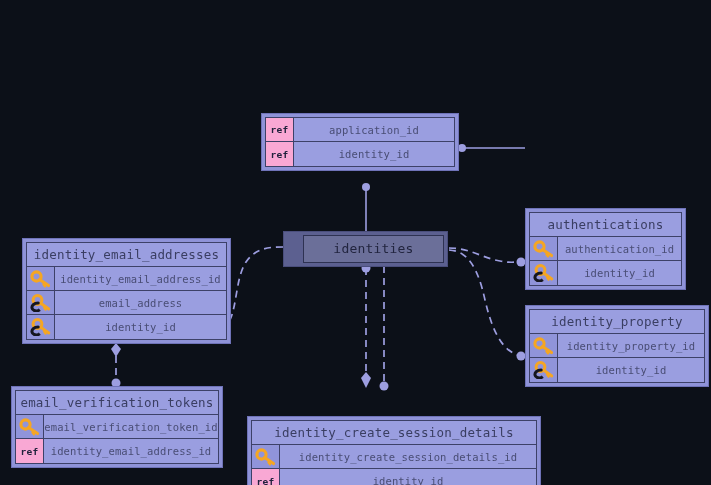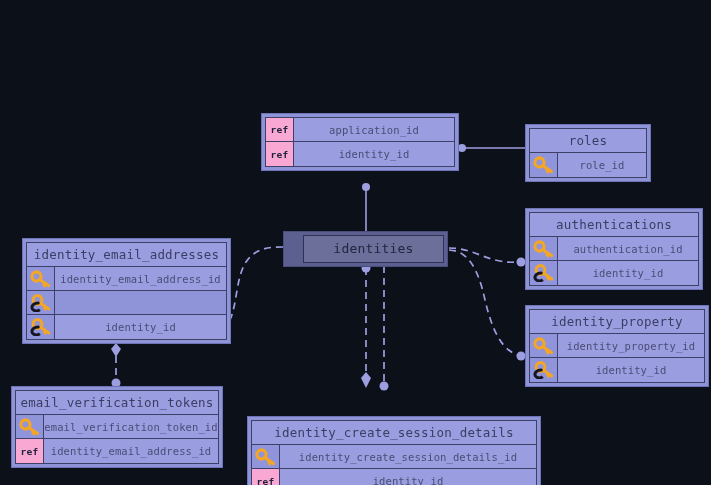--- a/index.html
+++ b/index.html
@@ -174,38 +174,22 @@
         <div class="cell-name">application_id</div>
       </div>
 
       <div class="row">
         <div class="cell-ref">ref</div>
         <div class="cell-name">identity_id</div>
       </div>
     </div>
   </div>
 
-  <div class="node" style="left:525px; top:124px; width:126px;">
-    <div class="node-inner">
-      <div class="node-title">roles</div>
-
-      <div class="row">
-        <div class="cell-key">
-          <svg class="key-icon" width="22" height="18" viewBox="0 0 22 18" aria-hidden="true">
-            <circle cx="6.5" cy="6.5" r="4.6" fill="none" stroke="#f5a623" stroke-width="3.1"></circle>
-            <path d="M9.6 9.4 L18.5 15.6" stroke="#f5a623" stroke-width="3.1" stroke-linecap="round"></path>
-            <path d="M13.5 14.2 L15.0 16.3" stroke="#f5a623" stroke-width="2.4" stroke-linecap="round"></path>
-          </svg>
-        </div>
-        <div class="cell-name">role_id</div>
-      </div>
-    </div>
-  </div>
-
-  <div class="node" style="left:525px; top:208px; width:178px;">
+
+  <div class="node" style="left:525px; top:208px; width:161px;">
     <div class="node-inner">
       <div class="node-title">authentications</div>
 
       <div class="row">
         <div class="cell-key">
           <svg class="key-icon" width="22" height="18" viewBox="0 0 22 18" aria-hidden="true">
             <circle cx="6.5" cy="6.5" r="4.6" fill="none" stroke="#f5a623" stroke-width="3.1"></circle>
             <path d="M9.6 9.4 L18.5 15.6" stroke="#f5a623" stroke-width="3.1" stroke-linecap="round"></path>
             <path d="M13.5 14.2 L15.0 16.3" stroke="#f5a623" stroke-width="2.4" stroke-linecap="round"></path>
           </svg>
@@ -276,20 +260,21 @@
       <div class="row">
         <div class="cell-key">
           <svg class="key-icon" width="22" height="18" viewBox="0 0 22 18" aria-hidden="true">
             <circle cx="7.5" cy="6.0" r="4.4" fill="none" stroke="#f5a623" stroke-width="3.0"></circle>
             <path d="M10.4 9.0 L18.8 15.0" stroke="#f5a623" stroke-width="3.0" stroke-linecap="round"></path>
             <path d="M14.2 13.5 L15.6 15.5" stroke="#f5a623" stroke-width="2.3" stroke-linecap="round"></path>
             <path d="M8.2 9.0 C3.8 9.0, 1.6 11.4, 2.0 14.0 C2.4 16.3, 5.0 17.4, 8.0 16.8" fill="none" stroke="#15161f" stroke-width="3.0" stroke-linecap="round"></path>
             <path d="M8.6 14.3 L10.8 16.9 L7.6 18.0 Z" fill="#15161f"></path>
           </svg>
         </div>
+        <div class="cell-name">email_address</div>
       </div>
 
       <div class="row">
         <div class="cell-key">
           <svg class="key-icon" width="22" height="18" viewBox="0 0 22 18" aria-hidden="true">
             <circle cx="7.5" cy="6.0" r="4.4" fill="none" stroke="#f5a623" stroke-width="3.0"></circle>
             <path d="M10.4 9.0 L18.8 15.0" stroke="#f5a623" stroke-width="3.0" stroke-linecap="round"></path>
             <path d="M14.2 13.5 L15.6 15.5" stroke="#f5a623" stroke-width="2.3" stroke-linecap="round"></path>
             <path d="M8.2 9.0 C3.8 9.0, 1.6 11.4, 2.0 14.0 C2.4 16.3, 5.0 17.4, 8.0 16.8" fill="none" stroke="#15161f" stroke-width="3.0" stroke-linecap="round"></path>
             <path d="M8.6 14.3 L10.8 16.9 L7.6 18.0 Z" fill="#15161f"></path>

